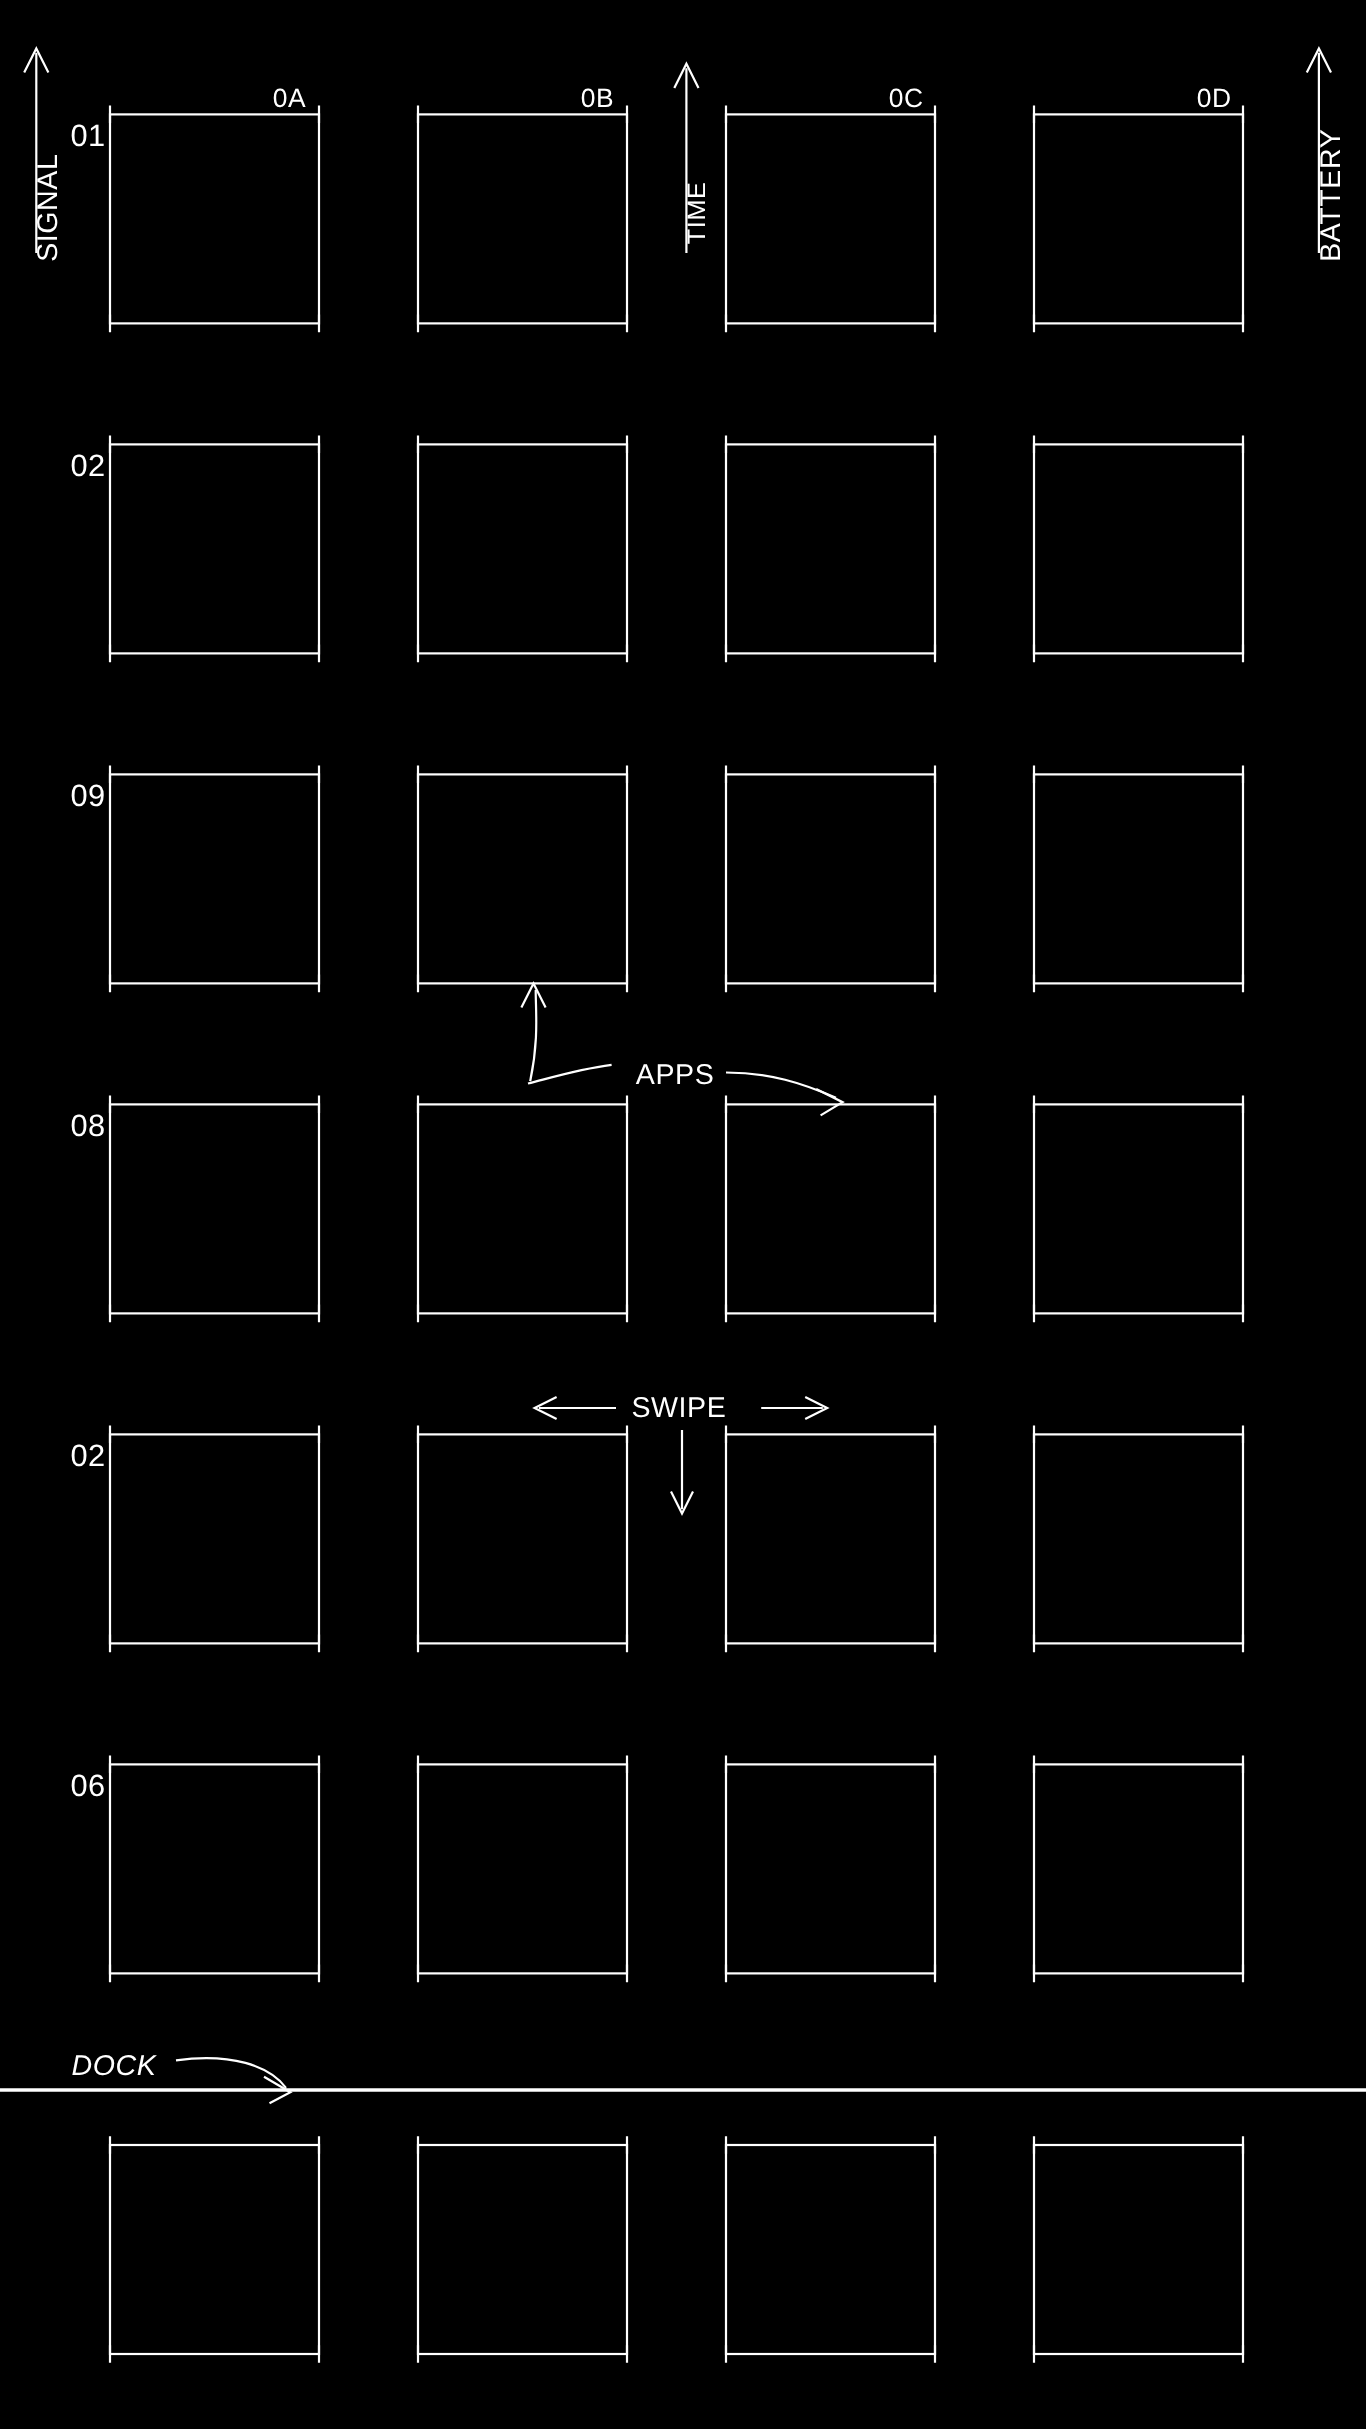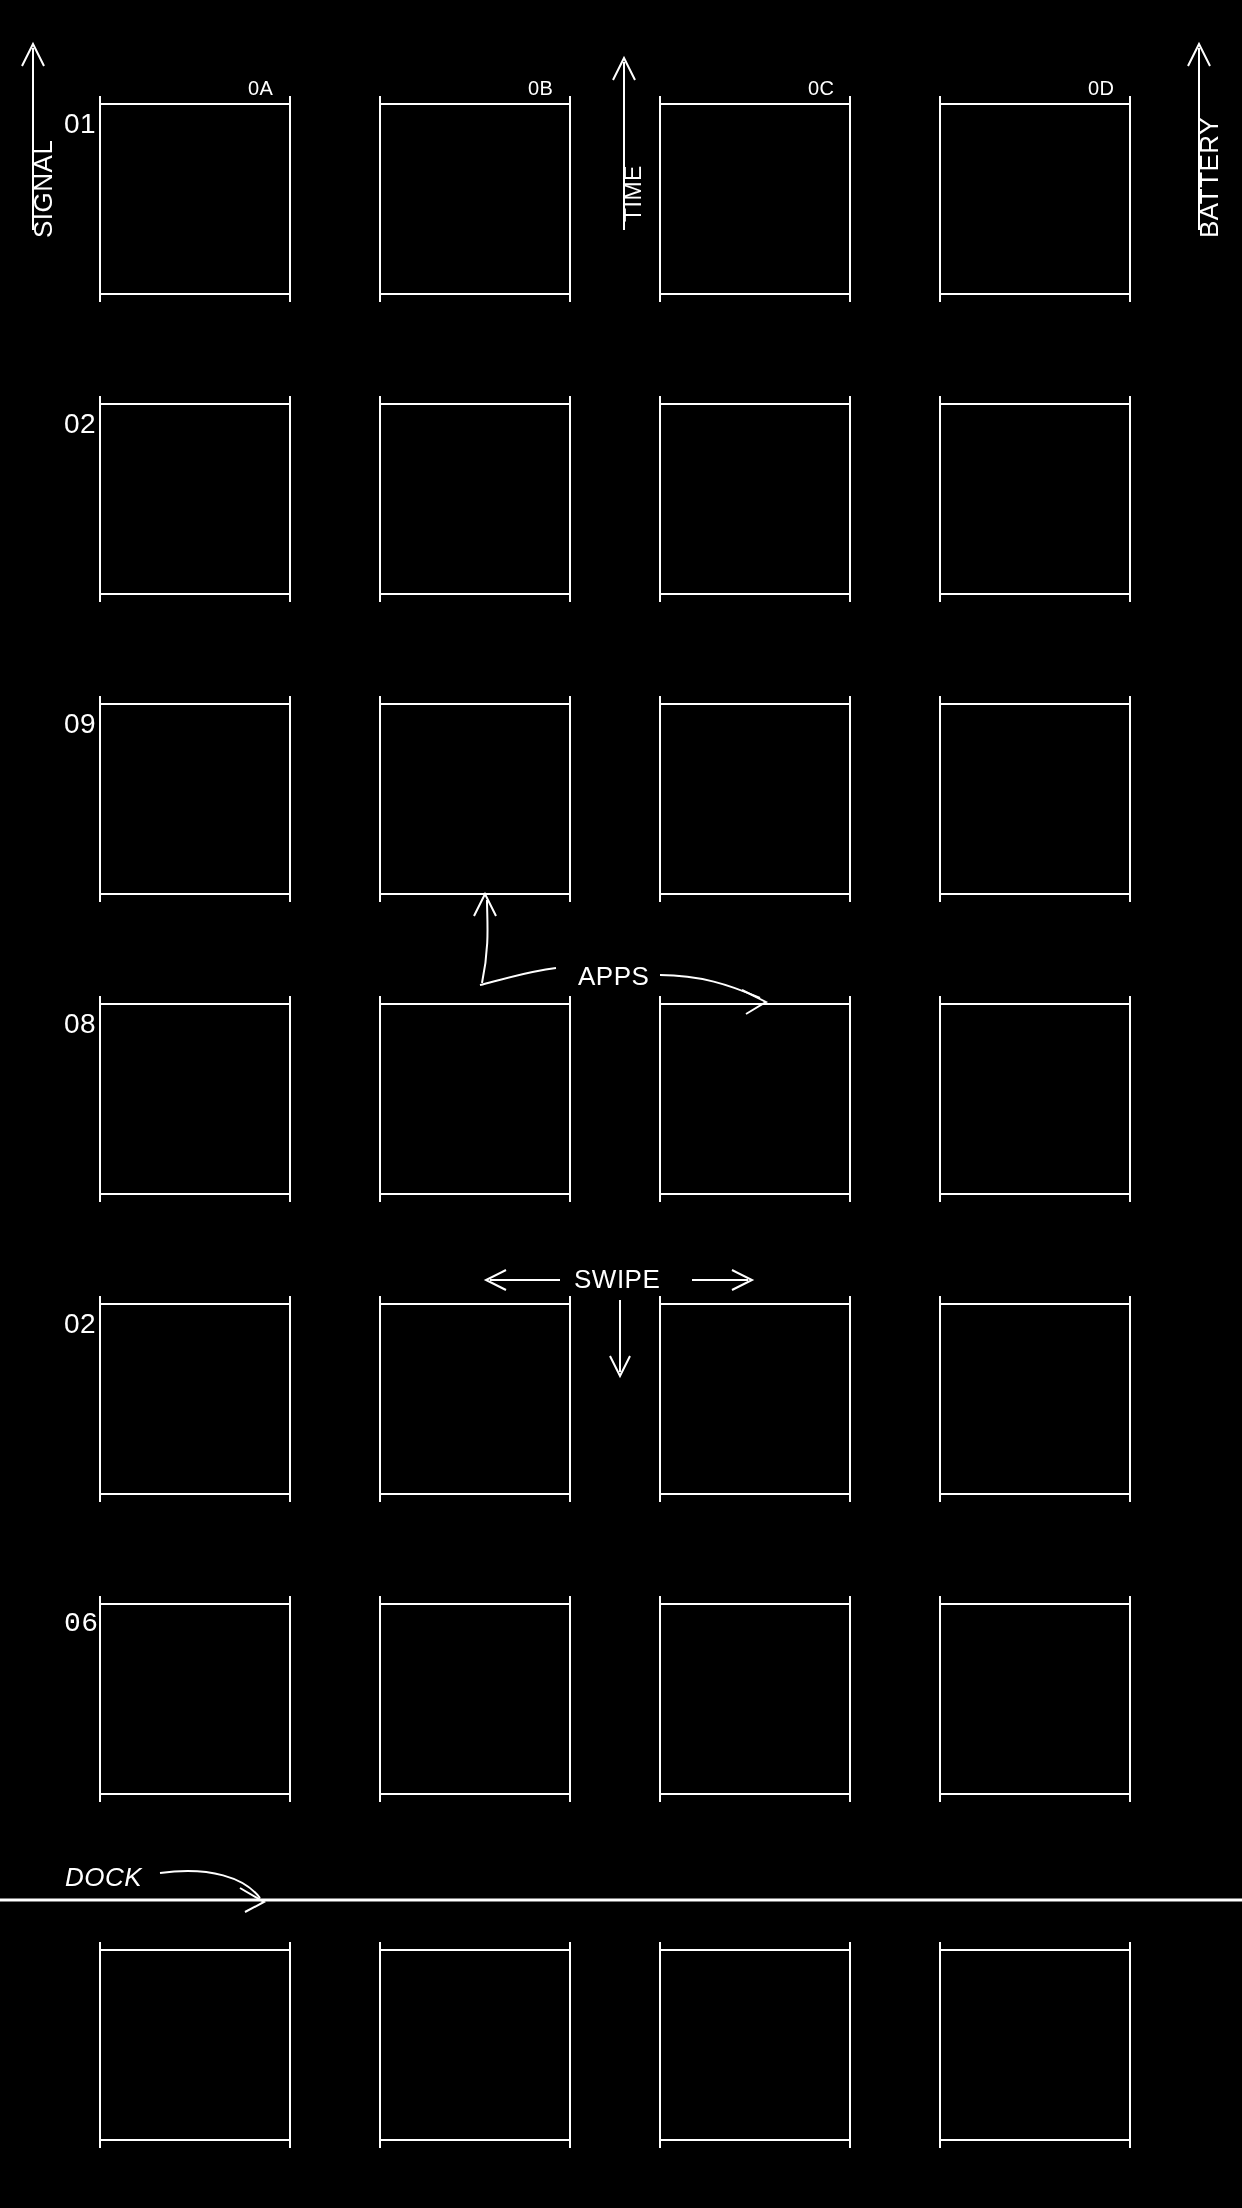--- a/index.html
+++ b/index.html
@@ -39,21 +39,21 @@
     font-size: 23px;
   }
   .vert-up {
     transform-origin: 0 0;
     transform: rotate(-90deg);
   }
   .cell-label {
     font-size: 28px;
   }
   .col-label {
-    font-size: 20px;
+    font-size: 24px;
   }
 </style>
 </head>
 <body>
 
 <div id="stage">
 
   <svg class="svg-layer" viewBox="0 0 1242 2208" xmlns="http://www.w3.org/2000/svg">
     <g stroke="#ffffff" stroke-width="2" fill="none">
 
@@ -161,21 +161,21 @@
   <div class="lbl col-label" style="left:248px; top:78px;">0A</div>
   <div class="lbl col-label" style="left:528px; top:78px;">0B</div>
   <div class="lbl col-label" style="left:808px; top:78px;">0C</div>
   <div class="lbl col-label" style="left:1088px; top:78px;">0D</div>
 
   <div class="lbl cell-label" style="left:64px; top:110px;">01</div>
   <div class="lbl cell-label" style="left:64px; top:410px;">02</div>
   <div class="lbl cell-label" style="left:64px; top:710px;">09</div>
   <div class="lbl cell-label" style="left:64px; top:1010px;">08</div>
   <div class="lbl cell-label" style="left:64px; top:1310px;">02</div>
-  <div class="lbl cell-label" style="left:64px; top:1610px;font-family:Liberation Mono, monospace;">06</div>
+  <div class="lbl cell-label" style="left:64px; top:1610px;">06</div>
 
   <div class="lbl" style="left:578px; top:963px;">APPS</div>
 
   <div class="lbl" style="left:574px; top:1266px;">SWIPE</div>
 
   <div class="lbl" style="left:65px; top:1864px;font-style:italic;">DOCK</div>
 
 </div>
 
 </body></html>

